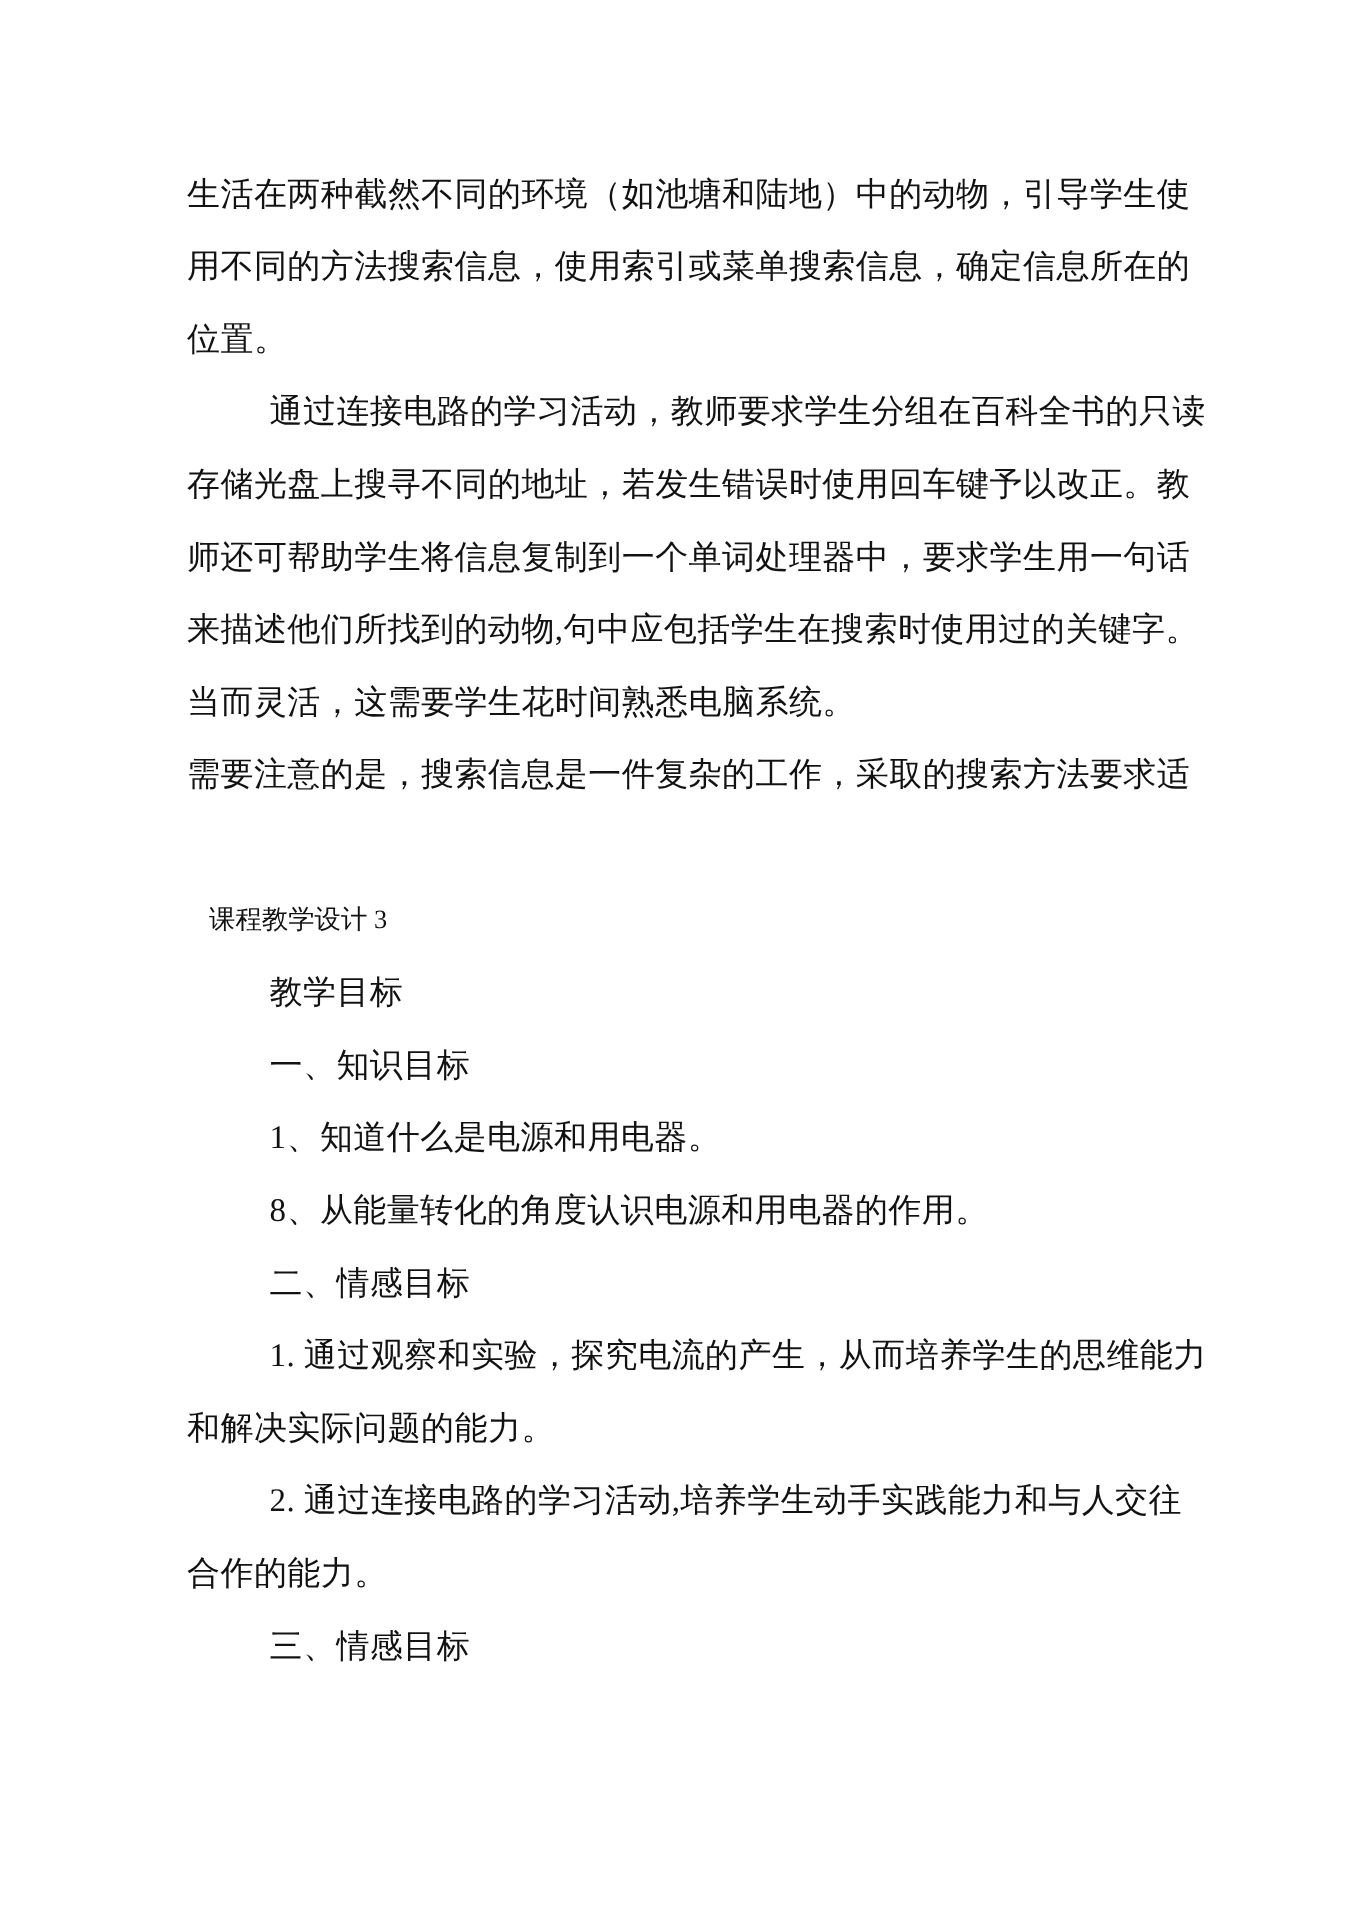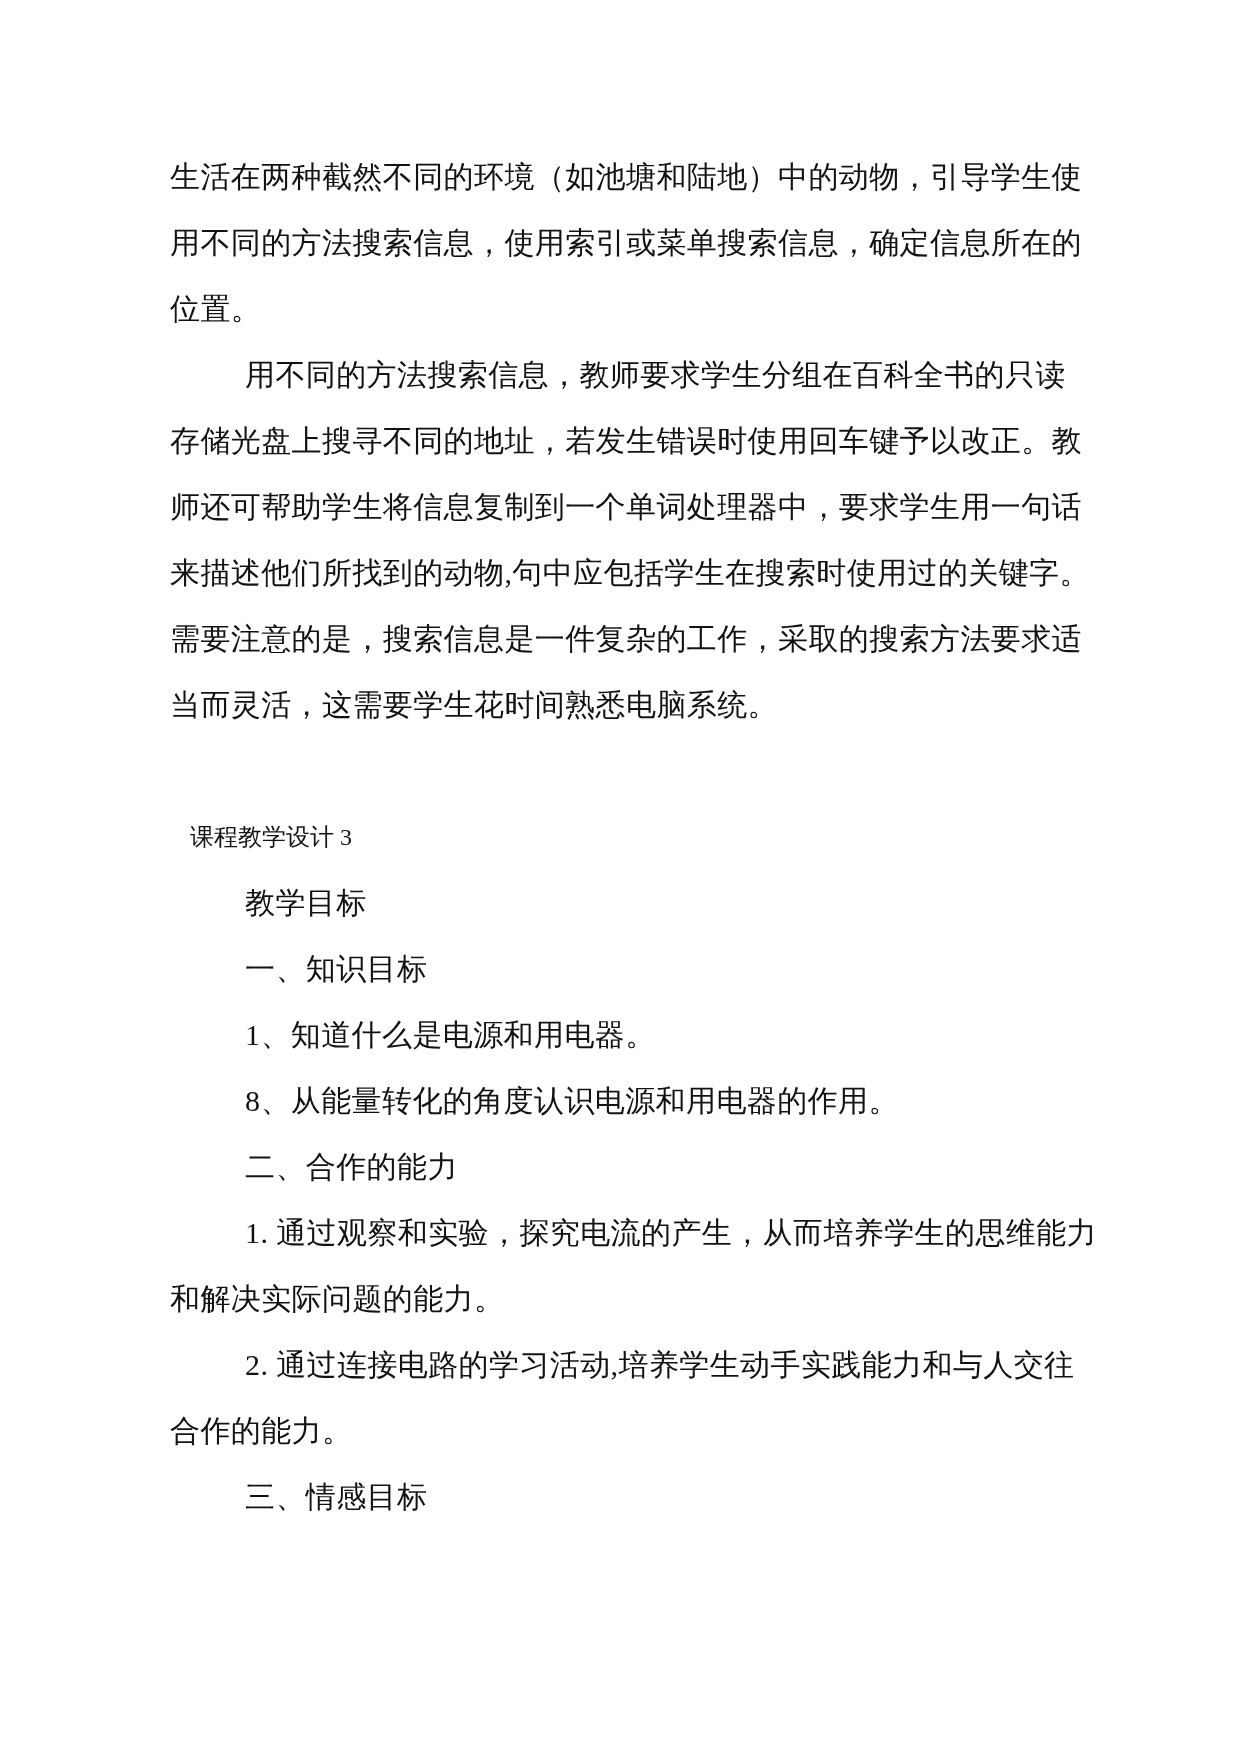--- a/index.html
+++ b/index.html
@@ -45,38 +45,38 @@
 
 <div class="page">
 
   <div>
     <div class="line">生活在两种截然不同的环境（如池塘和陆地）中的动物，引导学生使</div>
     <div class="line">用不同的方法搜索信息，使用索引或菜单搜索信息，确定信息所在的</div>
     <div class="line">位置。</div>
   </div>
 
   <div>
-    <div class="line indent">用不同的方法搜索信息，教师要求学生分组在百科全书的只读</div>
+    <div class="line indent">通过连接电路的学习活动，教师要求学生分组在百科全书的只读</div>
     <div class="line">存储光盘上搜寻不同的地址，若发生错误时使用回车键予以改正。教</div>
     <div class="line">师还可帮助学生将信息复制到一个单词处理器中，要求学生用一句话</div>
     <div class="line">来描述他们所找到的动物,句中应包括学生在搜索时使用过的关键字。</div>
+    <div class="line">当而灵活，这需要学生花时间熟悉电脑系统。</div>
     <div class="line">需要注意的是，搜索信息是一件复杂的工作，采取的搜索方法要求适</div>
-    <div class="line">当而灵活，这需要学生花时间熟悉电脑系统。</div>
   </div>
 
   <div class="blank-line"></div>
 
   <div class="section-heading">课程教学设计 3</div>
 
   <div>
     <div class="line indent">教学目标</div>
     <div class="line indent">一、知识目标</div>
     <div class="line indent">1、知道什么是电源和用电器。</div>
     <div class="line indent">8、从能量转化的角度认识电源和用电器的作用。</div>
-    <div class="line indent">二、合作的能力</div>
+    <div class="line indent">二、情感目标</div>
     <div class="line indent">1. 通过观察和实验，探究电流的产生，从而培养学生的思维能力</div>
     <div class="line">和解决实际问题的能力。</div>
     <div class="line indent">2. 通过连接电路的学习活动,培养学生动手实践能力和与人交往</div>
     <div class="line">合作的能力。</div>
     <div class="line indent">三、情感目标</div>
   </div>
 
 </div>
 
 </body></html>

